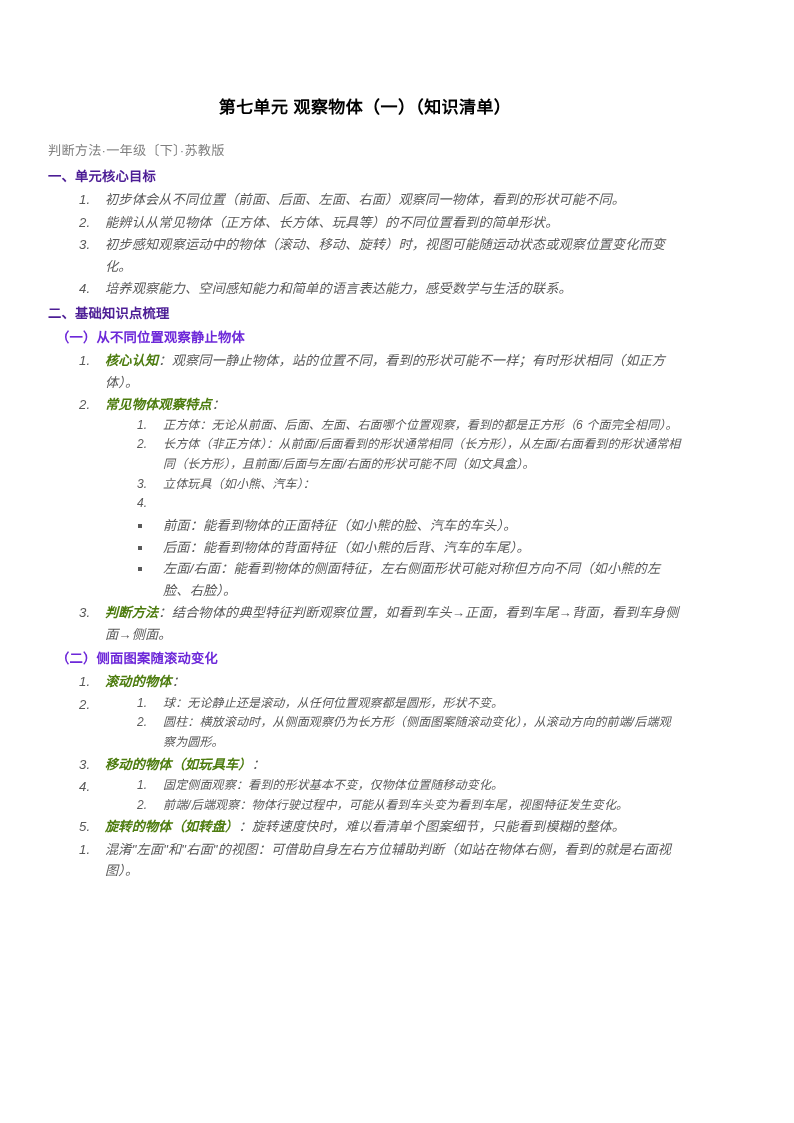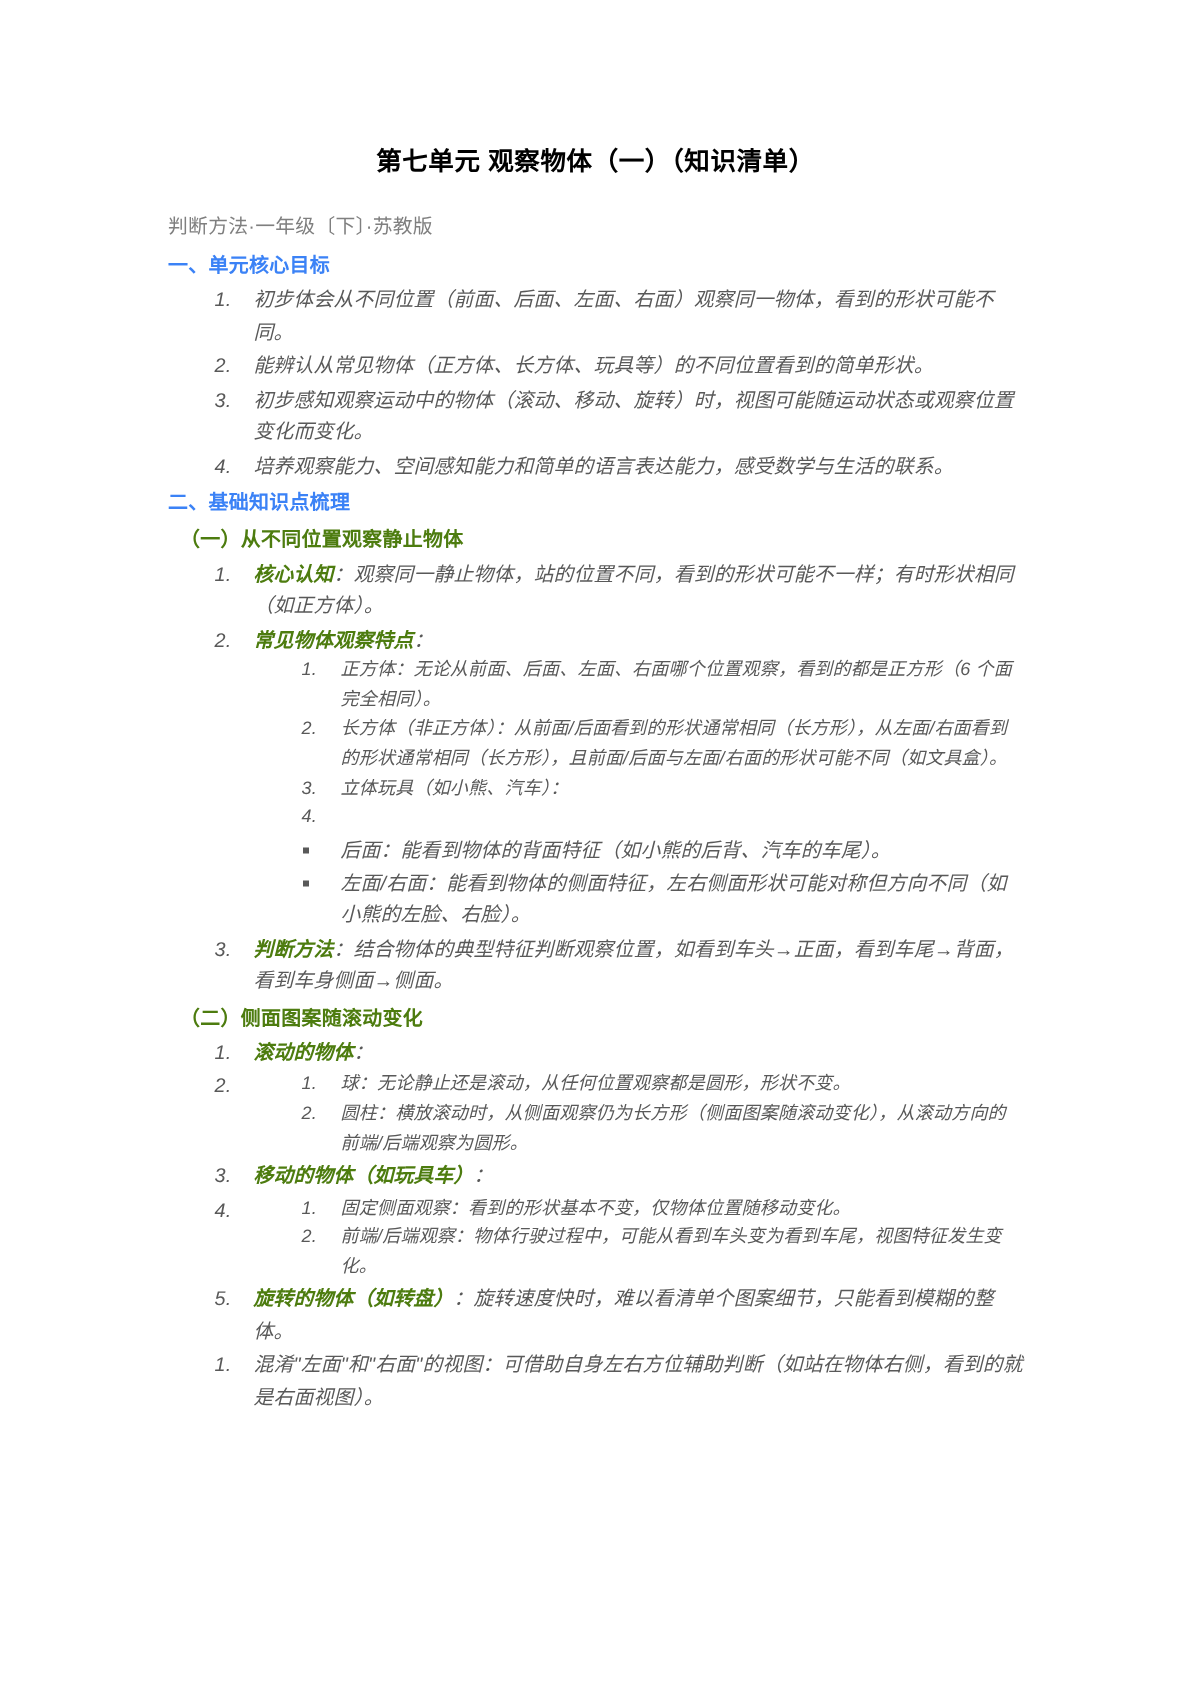--- a/index.html
+++ b/index.html
@@ -13,21 +13,21 @@
     height: 1123px;
     font-family: "Liberation Sans", "DejaVu Sans", sans-serif;
     color: #595959;
     -webkit-font-smoothing: antialiased;
   }
   .page {
     position: relative;
     width: 794px;
     height: 1123px;
     box-sizing: border-box;
-    padding: 95px 112px 0 112px;
+    padding: 95px 112px 0 48px;
   }
 
   .doc-title {
     font-size: 17px;
     font-weight: bold;
     color: #000000;
     text-align: center;
     letter-spacing: 0.4px;
     margin: 0 0 20px 0;
     line-height: 1.5;
@@ -37,30 +37,30 @@
     font-size: 13.2px;
     color: #7f7f7f;
     margin: 0 0 5px 0;
     line-height: 1.55;
     letter-spacing: 0.2px;
   }
 
   .h-major {
     font-size: 13.3px;
     font-weight: bold;
-    color: #3b82f6;
+    color: #4c1d95;
     margin: 3px 0 2px 0;
     line-height: 1.6;
     letter-spacing: 0.2px;
   }
 
   .h-minor {
     font-size: 13.3px;
     font-weight: bold;
-    color: #4d7c0f;
+    color: #6d28d9;
     margin: 3px 0 2px 0;
     padding-left: 8px;
     line-height: 1.6;
     letter-spacing: 0.2px;
   }
 
   
   ol.lvl1 {
     margin: 0 0 0 0;
     padding-left: 57px;
@@ -166,20 +166,21 @@
   <ol class="lvl1">
     <li><b class="lead">核心认知</b><span class="txt">：观察同一静止物体，站的位置不同，看到的形状可能不一样；有时形状相同（如正方体）。</span></li>
     <li><b class="lead">常见物体观察特点</b><span class="txt">：</span>
       <ol class="lvl2">
         <li>正方体：无论从前面、后面、左面、右面哪个位置观察，看到的都是正方形（6 个面完全相同）。</li>
         <li>长方体（非正方体）：从前面/后面看到的形状通常相同（长方形），从左面/右面看到的形状通常相同（长方形），且前面/后面与左面/右面的形状可能不同（如文具盒）。</li>
         <li>立体玩具（如小熊、汽车）：</li>
         <li class="empty-num"></li>
       </ol>
       <ul class="lvl3">
+        <li>前面：能看到物体的正面特征（如小熊的脸、汽车的车头）。</li>
         <li>后面：能看到物体的背面特征（如小熊的后背、汽车的车尾）。</li>
         <li>左面/右面：能看到物体的侧面特征，左右侧面形状可能对称但方向不同（如小熊的左脸、右脸）。</li>
       </ul>
     </li>
     <li><b class="lead">判断方法</b><span class="txt">：结合物体的典型特征判断观察位置，如看到车头→正面，看到车尾→背面，看到车身侧面→侧面。</span></li>
   </ol>
 
   <div class="h-minor">（二）侧面图案随滚动变化</div>
   <ol class="lvl1">
     <li><b class="lead">滚动的物体</b><span class="txt">：</span></li>

